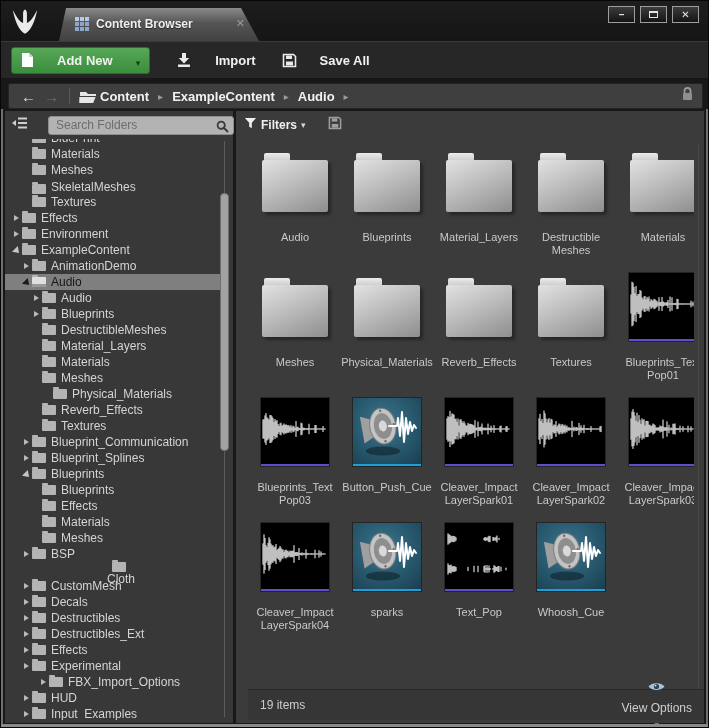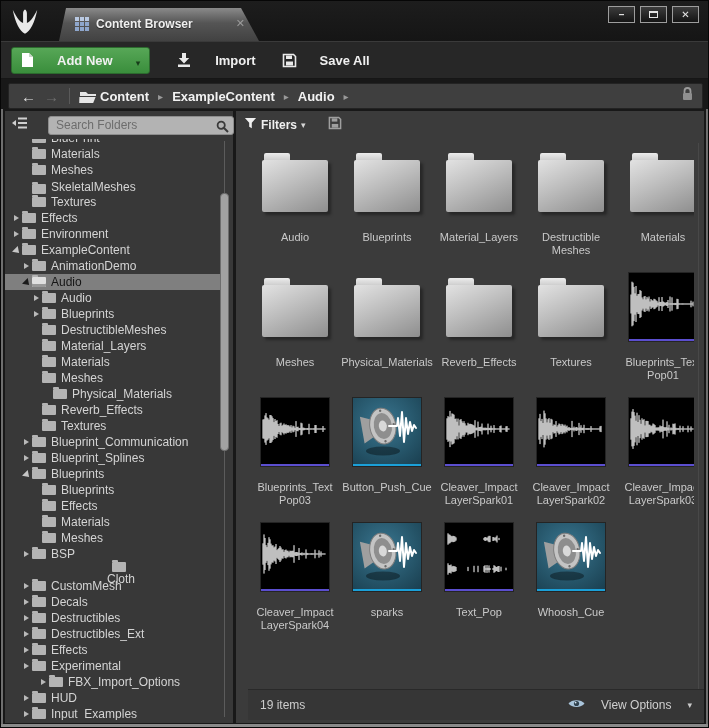--- a/index.html
+++ b/index.html
@@ -103,21 +103,21 @@
                  background:linear-gradient(155deg,#e2e2e2 0%,#bdbdbd 45%,#8e8e8e 100%);
                  box-shadow:3px 3px 3px rgba(0,0,0,.35); }
   .folder-tab { position:absolute; left:4px; top:6px; width:26px; height:10px; border-radius:2px 2px 0 0;
                 background:linear-gradient(#ececec,#c2c2c2); }
   .rsb-track { position:absolute; right:5px; top:32px; bottom:34px; width:1px; background:#484848; }
 
   
   .statusbar { position:absolute; left:12px; right:0; bottom:3px; height:31px; background:#363636;
                border-top:1px solid #292929; display:flex; align-items:center; padding:12px 12px; }
   .status-count { color:#cdcdcd; font-size:12px; }
-  .view-options { margin-left:auto; display:flex; align-items:center; gap:16px; color:#cfcfcf; font-size:12px; }
+  .view-options { margin-left:auto; display:flex; align-items:center; gap:6px; color:#cfcfcf; font-size:12px;flex-direction:column; }
   .view-options .caret { color:#c9c9c9; }
 </style>
 </head>
 <body>
 
 <div class="window">
   <div class="edge edge-l"></div>
   <div class="edge edge-r"></div>
   <div class="edge edge-b"></div>
 

